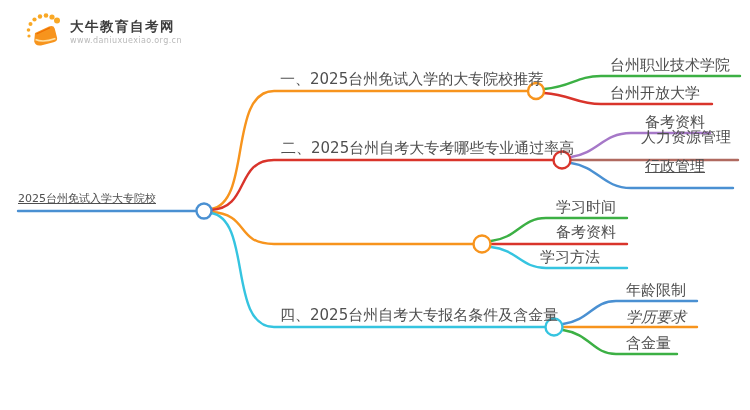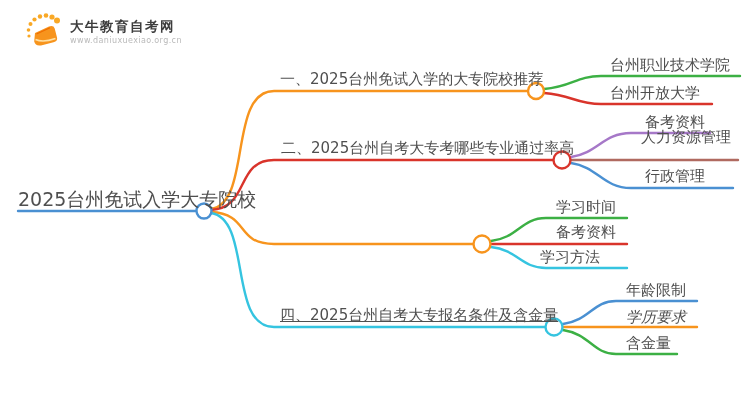--- a/index.html
+++ b/index.html
@@ -1,31 +1,31 @@
 <!DOCTYPE html>
 <html><head>
 <meta charset="utf-8">
 <style>
   html,body{margin:0;padding:0;background:#ffffff;}
   .canvas{position:relative;width:750px;height:410px;background:#fff;overflow:hidden;
           font-family:"DejaVu Sans","Liberation Sans",sans-serif;}
   svg.wires{position:absolute;left:0;top:0;width:750px;height:410px;}
   .lbl{position:absolute;color:#4f4f4f;white-space:nowrap;font-weight:500;}
-  .root-lbl{left:18px;top:188px;font-size:19px;line-height:22px;width:182px;}
+  .root-lbl{left:18px;top:188px;font-size:11px;line-height:22px;width:182px;text-decoration:underline;}
   .title-lbl{font-size:15px;line-height:21px;}
   .leaf-lbl{font-size:15px;line-height:20px;}
   #b1-title{left:280px;top:69px;}
   #b2-title{left:281px;top:138px;}
   #b3-title{left:281px;top:222px;}
-  #b4-title{left:280px;top:305px;text-decoration:underline;}
+  #b4-title{left:280px;top:305px;}
   #b1c1{left:610px;top:55px;}
   #b1c2{left:610px;top:83px;}
   #b2c1{left:645px;top:112px;}
   #b2c2{left:641px;top:127px;}
-  #b2c3{left:645px;top:166px;}
+  #b2c3{left:645px;top:156px;text-decoration:underline;}
   #b3c1{left:556px;top:197px;}
   #b3c2{left:556px;top:222px;}
   #b3c3{left:540px;top:247px;}
   #b4c1{left:626px;top:280px;}
   #b4c2{left:626px;top:307px;font-style:italic;}
   #b4c3{left:626px;top:333px;}
   .logo{position:absolute;left:24px;top:12px;display:flex;align-items:center;}
   .logo-txt{margin-left:6px;}
   .logo-name{font-size:13.5px;font-weight:bold;color:#3d3d3d;letter-spacing:1.5px;line-height:17px;}
   .logo-url{font-size:8px;color:#b9b9b9;letter-spacing:.4px;line-height:11px;}

